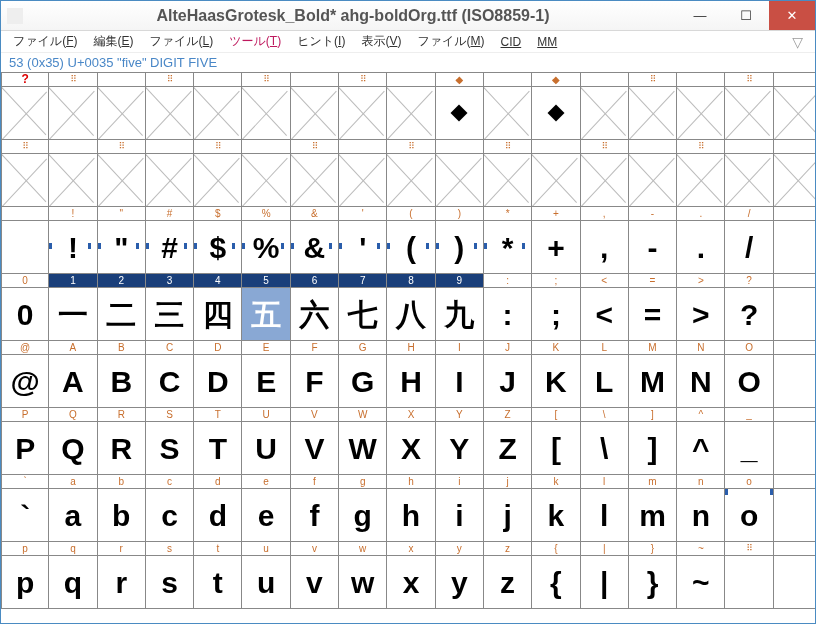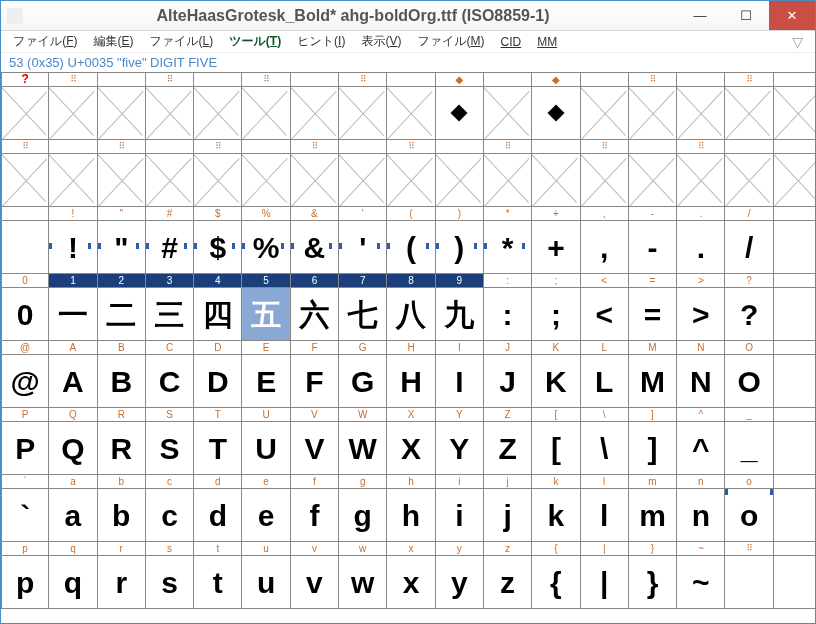--- a/index.html
+++ b/index.html
@@ -46,21 +46,21 @@
   display: flex;
   align-items: center;
   padding: 0 6px;
   gap: 4px;
   font-size: 12px;
   color: #333;
   border-bottom: 1px solid #eee;
 }
 .menubar .menuitem { padding: 2px 6px; white-space: nowrap; }
 .menubar .menuitem .ul { text-decoration: underline; }
-.menubar .disabled { color: #14532d; font-weight: bold; }
+.menubar .disabled { color: #be185d; }
 .menubar .arrow { margin-left: auto; margin-right: 6px; color: #999; font-size: 14px; }
 .statusline {
   font-size: 13px;
   color: #4987c7;
   padding: 2px 8px;
 }
 .grid {
   position: relative;
   border-top: 1px solid #888;
 }

